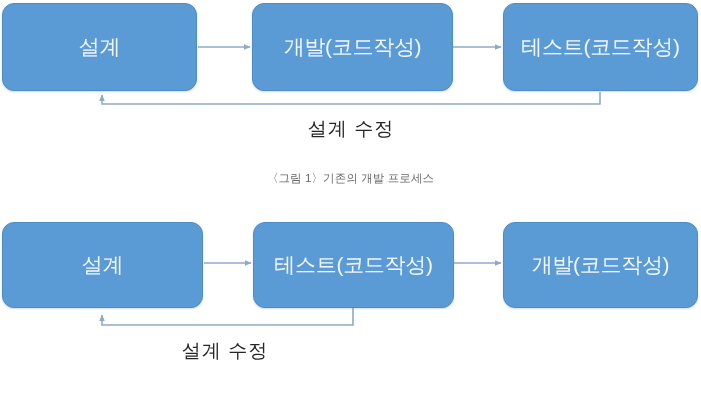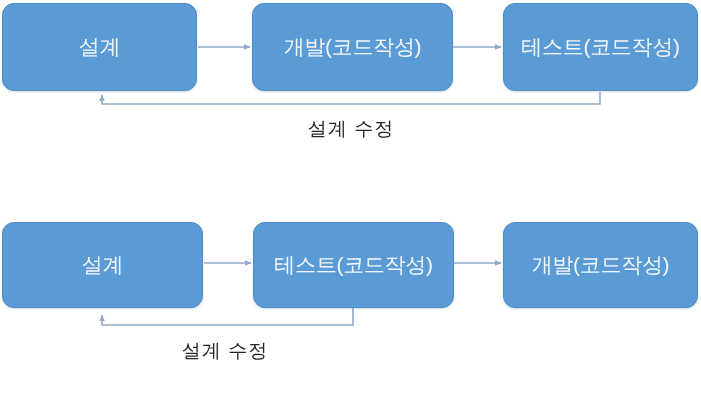--- a/index.html
+++ b/index.html
@@ -121,20 +121,21 @@
     </div>
 
     <div class="node-box" style="left:503px; top:3px; width:195px; height:88px;">
       <span class="node-label">테스트(코드작성)</span>
     </div>
 
     <div class="loop-label" style="left:351px; top:116px;">설계 수정</div>
 
   </div>
 
+  <div class="caption" id="caption-1">〈그림 1〉기존의 개발 프로세스</div>
 
 </div>
 
 <div class="figure" id="figure-2">
 
   <div class="diagram">
 
     <svg class="connectors" viewBox="0 0 701 160">
       <defs>
         <marker id="ah2" markerWidth="7" markerHeight="7" refX="6" refY="3.2" orient="auto" markerUnits="userSpaceOnUse">

